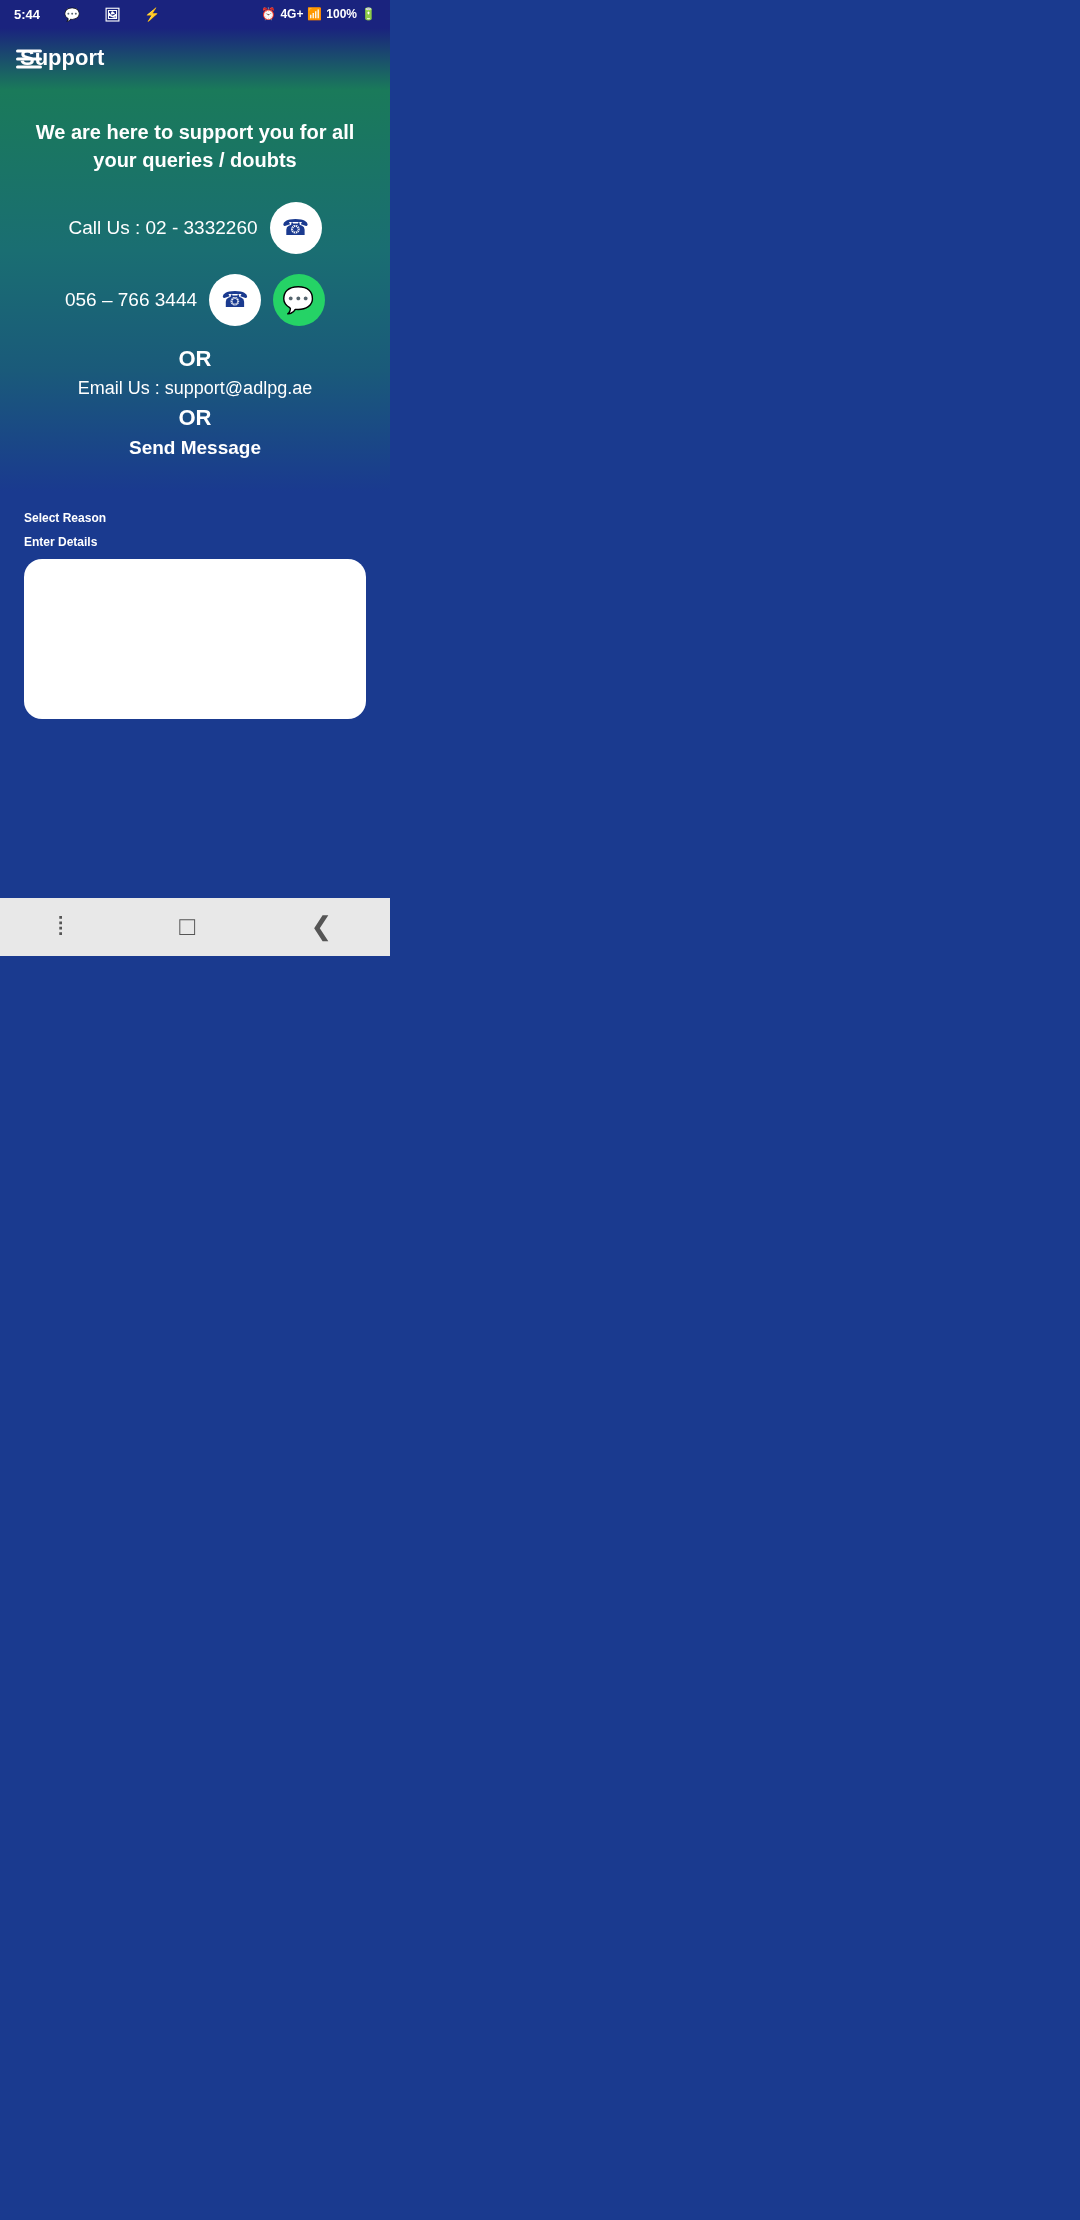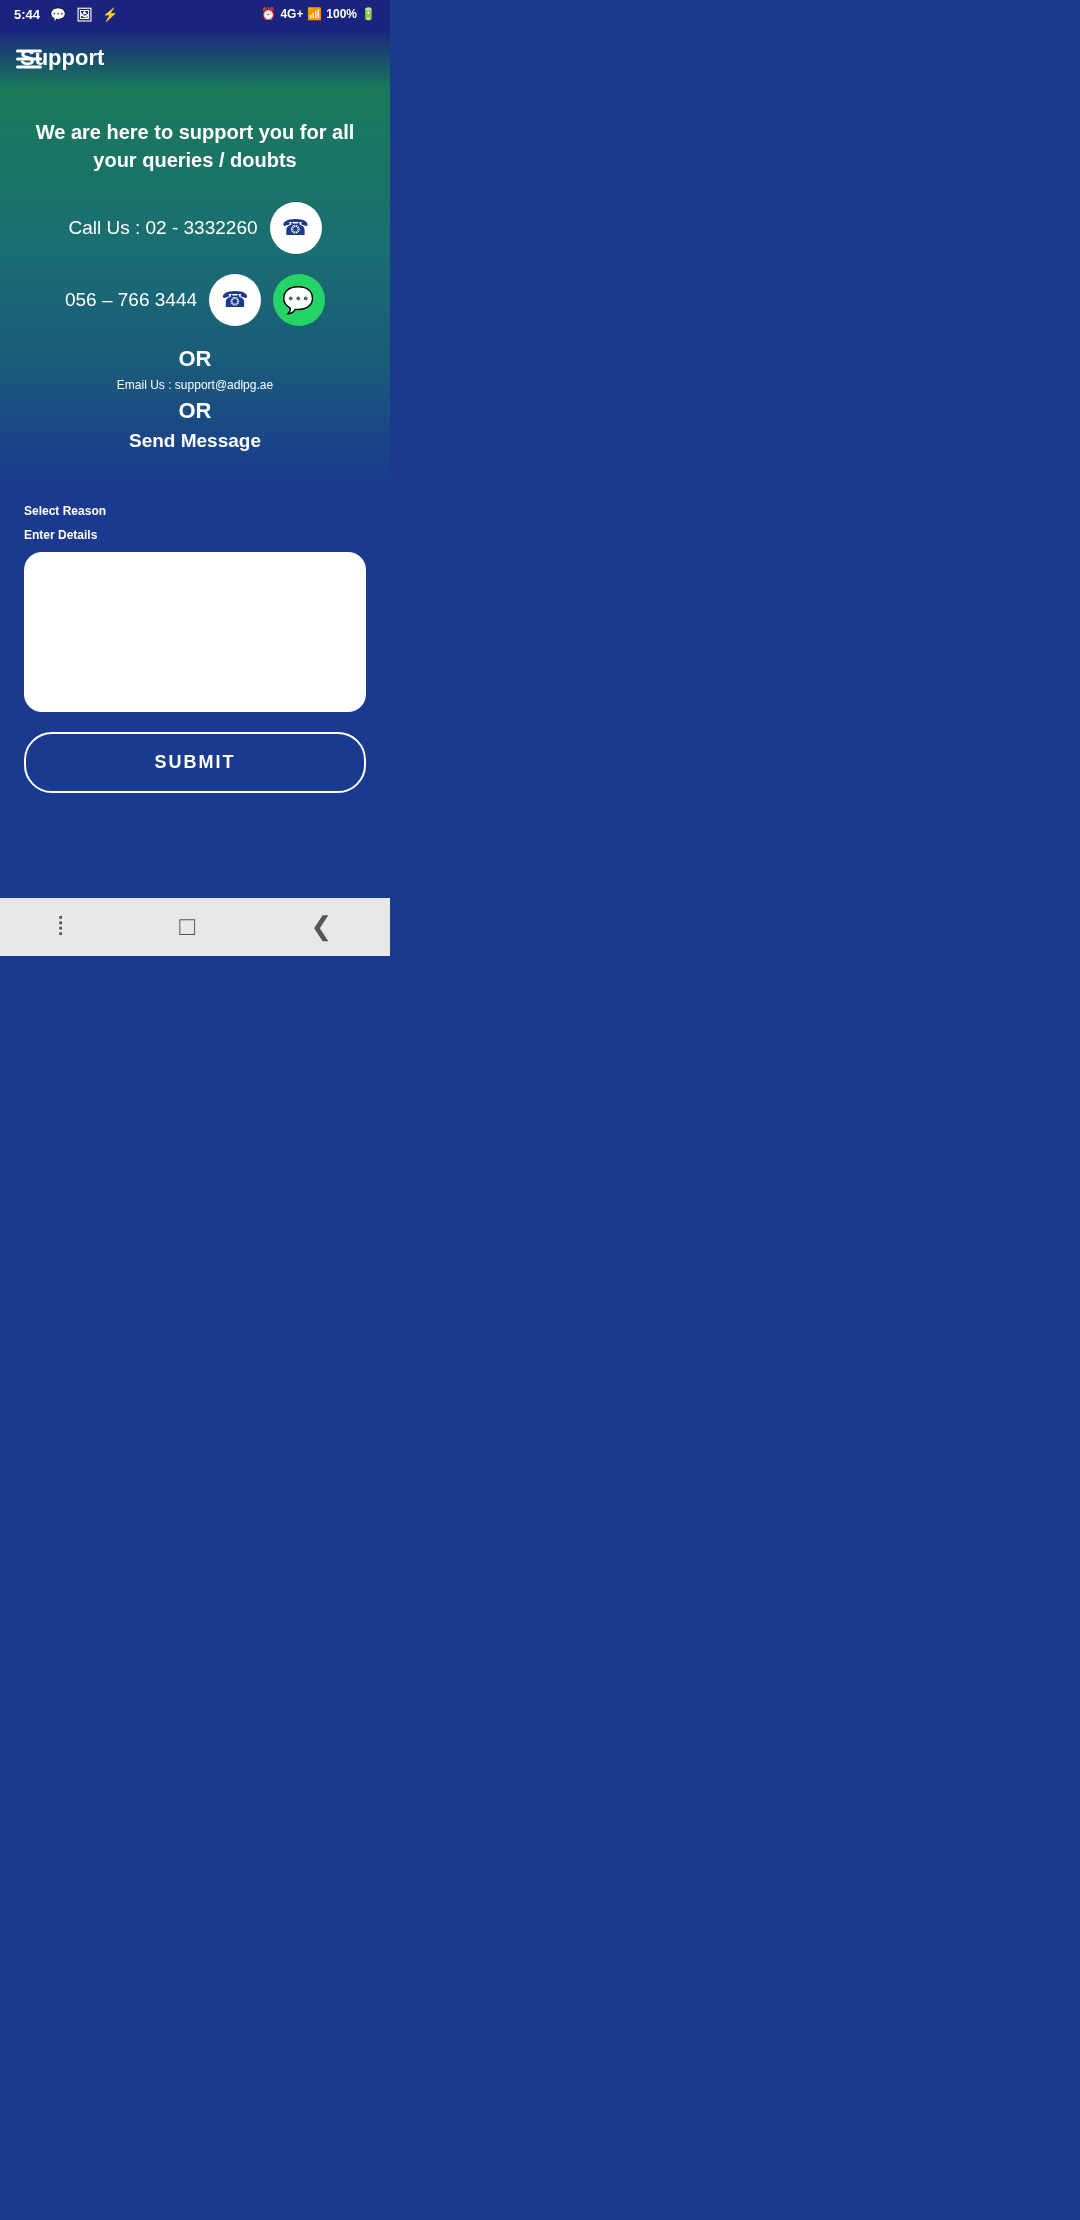--- a/index.html
+++ b/index.html
@@ -19,21 +19,21 @@
       background: #1a237e;
       color: white;
       display: flex;
       justify-content: space-between;
       align-items: center;
       padding: 6px 14px;
       font-size: 13px;
       font-weight: 600;
       min-height: 28px;
     }
-    .status-left { display: flex; align-items: center; gap: 10px; }
+    .status-left { display: flex; align-items: center; gap: 24px; }
     .status-right { display: flex; align-items: center; gap: 4px; font-size: 12px; }
 
     
     .header {
       background: linear-gradient(180deg, #1a237e 0%, #1a7a5a 100%);
       padding: 14px 20px 16px 20px;
       display: flex;
       align-items: center;
       justify-content: flex-start;
       position: relative;
@@ -113,21 +113,21 @@
       font-size: 26px;
       color: white;
     }
 
     .or-text {
       font-size: 22px;
       font-weight: 700;
       margin: 6px 0;
     }
     .email-text {
-      font-size: 12px;
+      font-size: 18px;
       font-weight: 500;
       margin-bottom: 6px;
     }
     .send-message-text {
       font-size: 19px;
       font-weight: 700;
       margin-top: 6px;
     }
 
     
@@ -272,20 +272,19 @@
   <p class="send-message-text">Send Message</p>
 </div>
 
 <div class="form-section">
 
   <label class="form-label">Select Reason</label>
 
   <label class="form-label">Enter Details</label>
   <textarea class="details-textarea" style=""></textarea>
 
-  <button class="submit-btn">SUBMIT</button>
 </div>
 
 <div class="nav-bar">
   <span class="nav-icon">⦙</span>
   <span class="nav-icon">□</span>
   <span class="nav-icon">❮</span>
 </div>
 
 </body></html>

